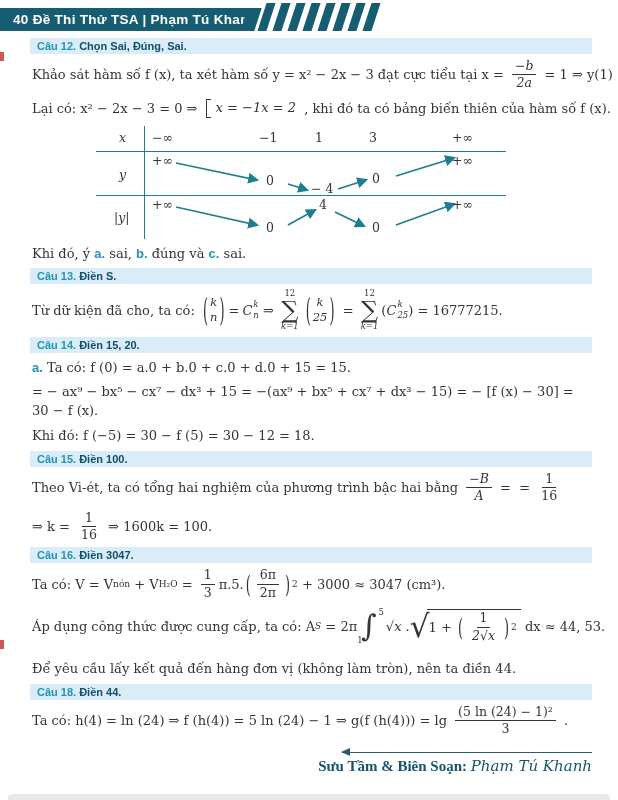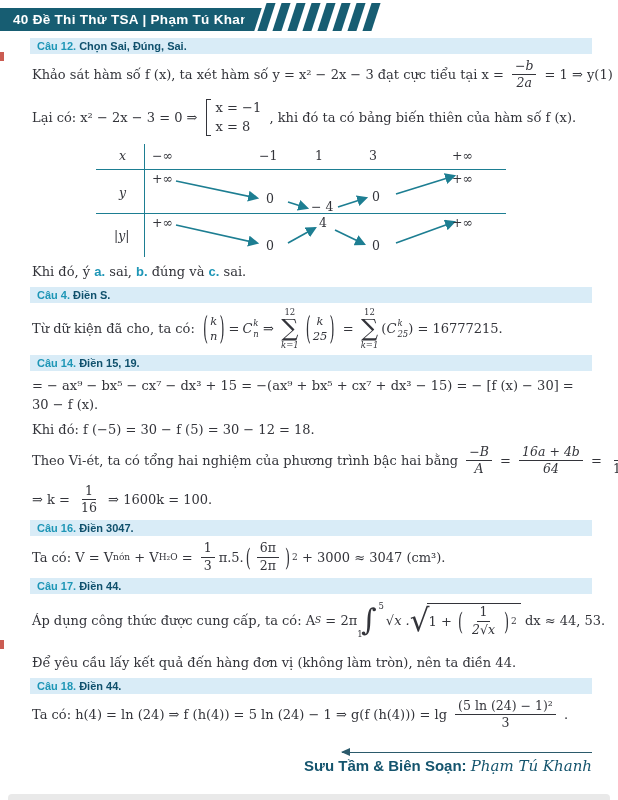--- a/index.html
+++ b/index.html
@@ -58,37 +58,37 @@
   .intw .b{position:absolute;bottom:-4px;left:-4px;font-size:8.5px;}
   
   .rsym{display:inline-block;font-size:31px;font-weight:200;line-height:1;vertical-align:middle;margin-right:-3px;}
   .rbar{display:inline-flex;align-items:center;border-top:1.3px solid var(--ink);padding:1px 4px 0 2px;vertical-align:middle;}
   .sup{font-size:9px;vertical-align:9px;}
   .sub{font-size:9px;vertical-align:-3px;text-align:center;}
   
   .cases{display:inline-flex;align-items:stretch;vertical-align:middle;margin:0 4px;}
   .lbr{width:5px;border-left:1.6px solid var(--ink);border-top:1.6px solid var(--ink);
        border-bottom:1.6px solid var(--ink);margin-right:5px;}
-  .cstack{display:inline-flex;flex-direction:column;line-height:1.45;}
+  .cstack{display:inline-flex;flex-direction:row;line-height:1.45;font-style:italic;}
   
   .bbt{position:relative;width:410px;height:113px;margin:8px 0 2px 66px;color:var(--ink);}
   .bbt .vline{position:absolute;left:48px;top:0;bottom:0;border-left:1.8px solid var(--teal-line);}
   .bbt .hline{position:absolute;left:0;right:0;border-top:1.8px solid var(--teal-line);}
   .bbt .cell{position:absolute;font-size:12.5px;white-space:nowrap;}
   .bbt svg{position:absolute;left:0;top:0;}
   
   .footer{position:absolute;left:0;bottom:14px;width:618px;height:40px;}
   .pagechip{position:absolute;left:0;top:6px;width:118px;height:30px;background:#d4e9f4;
        clip-path:polygon(0 0,86% 0,100% 50%,86% 100%,0 100%);display:flex;align-items:center;padding-left:22px;}
   .pagechip span{font-family:"Liberation Sans",sans-serif;font-weight:bold;font-size:16px;color:#136b86;}
   .credit{position:absolute;right:26px;top:0;text-align:left;}
   .credit .arrow{position:relative;width:250px;border-top:1.7px solid #2b5a6b;margin:6px 0 4px auto;}
   .credit .arrow::before{content:"";position:absolute;left:-1px;top:-5px;border-top:4.5px solid transparent;
        border-bottom:4.5px solid transparent;border-right:9px solid #2b5a6b;}
-  .credit-label{font-family:Liberation Sans, sans-serif;font-weight:bold;font-size:15px;color:#14546d;}
+  .credit-label{font-family:Liberation Serif, serif;font-weight:bold;font-size:15px;color:#14546d;}
   .credit-name{font-family:"DejaVu Serif",serif;font-style:italic;font-size:15px;color:#14546d;text-align:right;}
   .bottom-strip{position:absolute;left:8px;right:8px;bottom:0;height:6px;background:#e9e9e9;border-radius:4px 4px 0 0;}
   .artifact{position:absolute;left:0;width:4px;height:9px;background:#c24034;opacity:.85;}
 </style>
 </head>
 <body>
 
 <div class="page">
 
   <div class="hdr">
@@ -109,21 +109,21 @@
 
   <div class="artifact" style="top:52px"></div>
   <div class="artifact" style="top:640px"></div>
 
   <div class="content">
 
     <div class="hl"><span class="qlabel">Câu 12.</span><span class="qrest">Chọn Sai, Đúng, Sai.</span></div>
 
     <div class="mline"><span>Khảo sát hàm số f (x), ta xét hàm số y = x² − 2x − 3 đạt cực tiểu tại x = </span><span class="frac mi"><span class="fn">−b</span><span class="fd">2a</span></span><span> = 1 ⇒ y(1) = − 4 &lt; 0.</span></div>
 
-    <div class="mline" style="margin-top:8px"><span>Lại có: x² − 2x − 3 = 0 ⇒ </span><span class="cases"><span class="lbr"></span><span class="cstack"><span>x = −1</span><span>x = 8</span></span></span><span> , khi đó ta có bảng biến thiên của hàm số f (x).</span></div>
+    <div class="mline" style="margin-top:8px"><span>Lại có: x² − 2x − 3 = 0 ⇒ </span><span class="cases"><span class="lbr"></span><span class="cstack"><span>x = −1</span><span>x = 2</span></span></span><span> , khi đó ta có bảng biến thiên của hàm số f (x).</span></div>
 
     <div class="bbt">
       <svg width="410" height="113" viewBox="0 0 410 113">
         <defs>
           <marker id="arr" viewBox="0 0 10 10" refX="8" refY="5" markerWidth="6.5" markerHeight="6.5" orient="auto-start-reverse">
             <path d="M0,0 L10,5 L0,10 z" fill="#1d7e92"></path>
           </marker>
         </defs>
         <g stroke="#1d7e92" stroke-width="1.7" marker-end="url(#arr)">
           <line x1="80" y1="37" x2="161" y2="54"></line>
@@ -154,35 +154,36 @@
       <span class="cell" style="left:356px;top:27px">+∞</span>
       <span class="cell" style="left:56px;top:71px">+∞</span>
       <span class="cell" style="left:170px;top:94px">0</span>
       <span class="cell" style="left:223px;top:71px">4</span>
       <span class="cell" style="left:276px;top:94px">0</span>
       <span class="cell" style="left:356px;top:71px">+∞</span>
     </div>
 
     <div class="bl"><span>Khi đó, ý </span><span class="tl">a.</span><span> sai, </span><span class="tl">b.</span><span> đúng và </span><span class="tl">c.</span><span> sai.</span></div>
 
-    <div class="hl"><span class="qlabel">Câu 4.</span><span class="qrest">Điền S.</span></div>
+    <div class="hl"><span class="qlabel">Câu 13.</span><span class="qrest">Điền S.</span></div>
 
     <div class="mline" style="margin-top:4px"><span>Từ dữ kiện đã cho, ta có: </span><span class="bn"><span class="bp2">(</span><span class="bns mi"><span>k</span><span>n</span></span><span class="bp2">)</span></span><span>=</span><span class="mi" style="margin-left:3px">C</span><span class="ss mi"><span>k</span><span>n</span></span><span> ⇒ </span><span class="bigop"><span class="lim">12</span><span class="op">∑</span><span class="lim mi">k=1</span></span><span class="bn"><span class="bp2">(</span><span class="bns mi"><span>k</span><span>25</span></span><span class="bp2">)</span></span><span> = </span><span class="bigop"><span class="lim">12</span><span class="op">∑</span><span class="lim mi">k=1</span></span><span>(</span><span class="mi">C</span><span class="ss mi"><span>k</span><span>25</span></span><span>)</span><span> = 16777215.</span></div>
 
-    <div class="hl"><span class="qlabel">Câu 14.</span><span class="qrest">Điền 15, 19.</span></div>
+    <div class="hl"><span class="qlabel">Câu 14.</span><span class="qrest">Điền 15, 20.</span></div>
+    <div class="bl"><span class="tl">a.</span><span>  Ta có: f (0) = a.0 + b.0 + c.0 + d.0 + 15 = 15.</span></div>
     <div class="bl">= − ax⁹ − bx⁵ − cx⁷ − dx³ + 15 = −(ax⁹ + bx⁵ + cx⁷ + dx³ − 15) = − [f (x) − 30] = 30 − f (x).</div>
     <div class="bl">Khi đó: f (−5) = 30 − f (5) = 30 − 12 = 18.</div>
 
-    <div class="mline"><span>Theo Vi-ét, ta có tổng hai nghiệm của phương trình bậc hai bằng </span><span class="frac mi"><span class="fn">−B</span><span class="fd">A</span></span><span> = </span><span class="frac mi"><span class="fn">16a + 4b</span><span class="fd">64</span></span><span> = </span><span class="frac"><span class="fn">1</span><span class="fd">16</span></span></div>
+    <div class="hl"><span class="qlabel">Câu 15.</span><span class="qrest">Điền 100.</span></div>
+    <div class="mline"><span>Theo Vi-ét, ta có tổng hai nghiệm của phương trình bậc hai bằng </span><span class="frac mi"><span class="fn">−B</span><span class="fd">A</span></span><span> = </span><span> = </span><span class="frac"><span class="fn">1</span><span class="fd">16</span></span></div>
     <div class="mline" style="margin-top:7px"><span>⇒ k = </span><span class="frac"><span class="fn">1</span><span class="fd">16</span></span><span> ⇒ 1600k = 100.</span></div>
 
     <div class="hl"><span class="qlabel">Câu 16.</span><span class="qrest">Điền 3047.</span></div>
     <div class="mline"><span>Ta có: V = V</span><span class="sub">nón</span><span> + V</span><span class="sub">H₂O</span><span> = </span><span class="frac"><span class="fn">1</span><span class="fd">3</span></span><span>π.5.</span><span class="bp">(</span><span class="frac"><span class="fn">6π</span><span class="fd">2π</span></span><span class="bp">)</span><span class="sup">2</span><span> + 3000 ≈ 3047 (cm³).</span></div>
 
-    <div class="hl"><span class="qlabel">Câu 17.</span><span class="qrest">Điền 44.</span></div>
     <div class="mline" style="margin-top:9px"><span>Áp dụng công thức được cung cấp, ta có: A</span><span class="sub mi">S</span><span> = 2π</span><span class="intw"><span class="op">∫</span><span class="t">5</span><span class="b">1</span></span><span class="mi">√x .</span><span class="rsym">√</span><span class="rbar"><span>1 + </span><span class="bp">(</span><span class="frac"><span class="fn">1</span><span class="fd mi">2√x</span></span><span class="bp">)</span><span class="sup">2</span></span><span> dx ≈ 44, 53.</span></div>
     <div class="bl" style="margin-top:17px">Để yêu cầu lấy kết quả đến hàng đơn vị (không làm tròn), nên ta điền 44.</div>
 
     <div class="hl"><span class="qlabel">Câu 18.</span><span class="qrest">Điền 44.</span></div>
     <div class="mline"><span>Ta có: h(4) = ln (24) ⇒ f (h(4)) = 5 ln (24) − 1 ⇒ g(f (h(4))) = lg </span><span class="frac"><span class="fn">(5 ln (24) − 1)²</span><span class="fd">3</span></span><span> .</span></div>
 
   </div>
 
   <div class="footer">
     <div class="credit">

